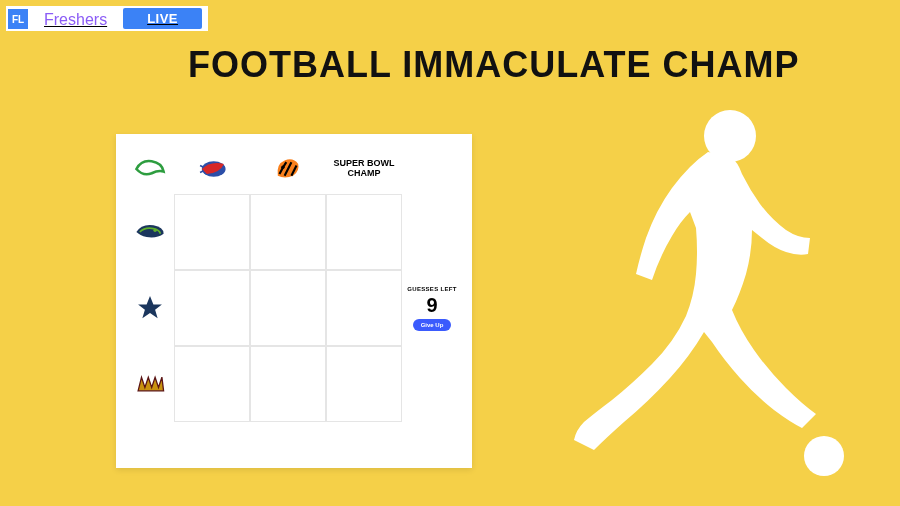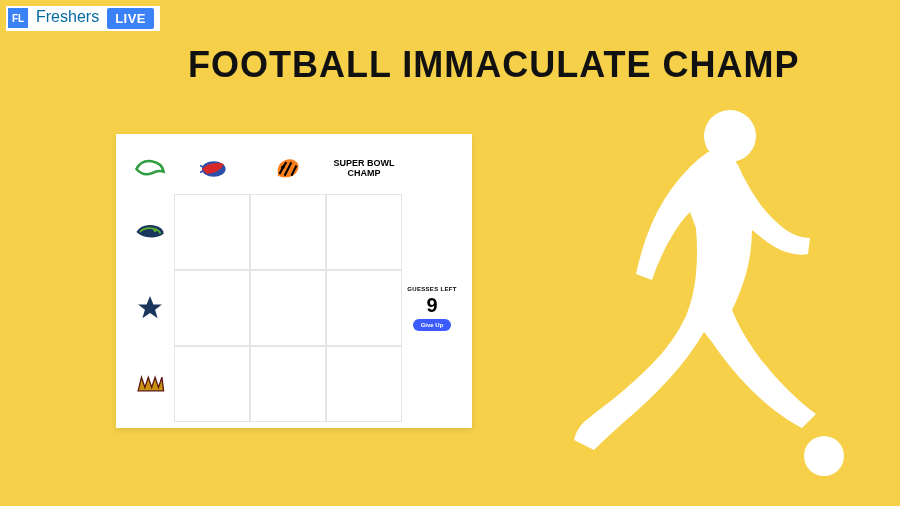--- a/index.html
+++ b/index.html
@@ -9,65 +9,66 @@
   background: #f5d048;
   font-family: Arial, sans-serif;
   position: relative;
   overflow: hidden;
 }
 .logo-bar {
   position: absolute;
   top: 6px;
   left: 6px;
   display: flex;
-  align-items: flex-start;
-  gap: 8px;
+  align-items: flex-end;
+  gap: 16px;
   background: #fff;
   padding: 2px 6px 2px 2px;
+  text-decoration: underline;
 }
 .logo-icon {
   width: 20px;
   height: 20px;
   background: #3b82f6;
   display: flex;
   align-items: center;
   justify-content: center;
   color: #fff;
   font-weight: bold;
   font-size: 14px;
 }
 .logo-text {
   font-size: 16px;
-  color: #0369a1;
+  color: #8b5cf6;
   font-weight: 400;
 }
 .live-badge {
   background: #3b82f6;
   color: #fff;
   font-size: 13px;
   font-weight: bold;
-  padding: 3px 8px;
+  padding: 3px 24px;
   border-radius: 2px;
   letter-spacing: 0.5px;
 }
 .title {
   position: absolute;
   top: 44px;
   left: 188px;
   font-size: 36px;
   font-weight: bold;
   color: #111;
   letter-spacing: 1px;
 }
 .grid-card {
   position: absolute;
   top: 134px;
   left: 116px;
   width: 356px;
-  height: 294px;
+  height: 334px;
   background: #fff;
   box-shadow: 0 2px 6px rgba(0,0,0,0.1);
   padding: 10px;
 }
 .grid-table {
   display: grid;
   grid-template-columns: 48px 76px 76px 76px 60px;
   grid-template-rows: 50px 76px 76px 76px;
 }
 .hdr-cell {

